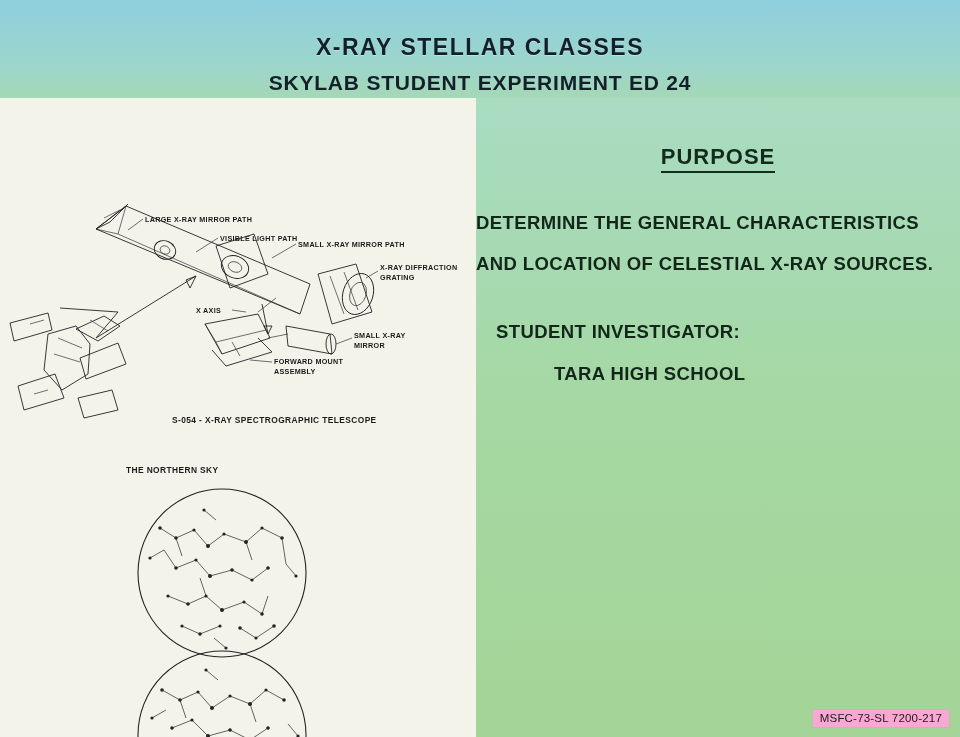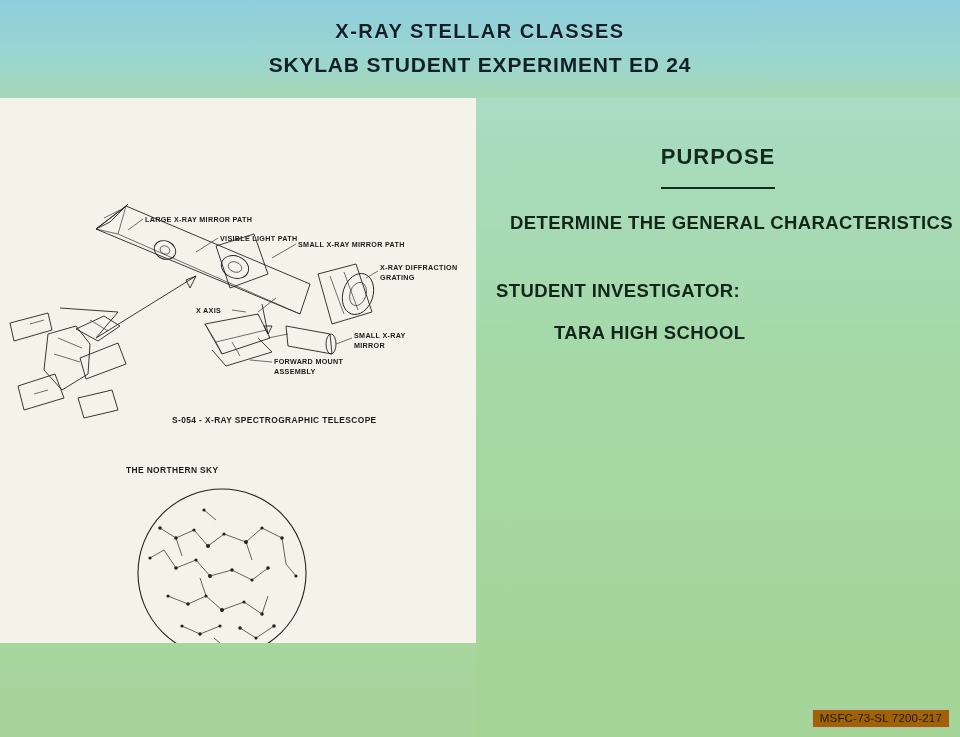--- a/index.html
+++ b/index.html
@@ -10,35 +10,35 @@
     position:relative;
     color:#111;
   }
   
   #header{
     position:absolute;left:0;top:0;width:960px;height:98px;
     background:linear-gradient(180deg,#8ecfdd 0%,#9bd5cf 60%,#a5d8b6 100%);
     text-align:center;
   }
   #title{
-    margin:0;padding-top:20px;
-    font-size:20px;font-weight:bold;letter-spacing:1.5px;
+    margin:0;padding-top:34px;
+    font-size:23px;font-weight:bold;letter-spacing:1.5px;
     font-variant:small-caps;
     color:#13202a;
     text-shadow:0 1px 0 rgba(255,255,255,.35);
   }
   #subtitle{
     margin:0;padding-top:10px;
     font-size:21px;font-weight:bold;letter-spacing:.8px;
     font-variant:small-caps;
     color:#13202a;
   }
   
   #figure-panel{
-    position:absolute;left:0;top:98px;width:476px;height:545px;
+    position:absolute;left:0;top:98px;width:476px;height:639px;
     background:#f4f3ea;
     overflow:hidden;
   }
   #figure-panel svg{display:block;}
   .fig-label{
     font-family:"Liberation Sans",sans-serif;
     font-size:7.2px;font-weight:bold;letter-spacing:.3px;
     fill:#1a1a1a;
   }
   .fig-label-lg{
@@ -56,38 +56,38 @@
     background:linear-gradient(180deg,#a9dcc2 0%,#a5d8a4 45%,#a4d496 100%);
   }
   #purpose-heading{
     margin:0;padding-top:46px;
     text-align:center;
     font-size:22px;font-weight:bold;letter-spacing:1px;
     font-variant:small-caps;
     color:#132b1c;
   }
   #purpose-heading span{
-    border-bottom:2px solid #132b1c;padding-bottom:18px;
+    border-bottom:2px solid #132b1c;padding-bottom:2px;
   }
   .body-line{
     font-size:18.5px;font-weight:bold;letter-spacing:.4px;
     font-variant:small-caps;
     color:#12261a;
     margin:0;
   }
-  #purpose-body{margin-top:42px;padding-left:34px;}
+  #purpose-body{margin-top:42px;}
   #purpose-body .body-line{margin-bottom:19px;}
   #investigator{margin-top:46px;padding-left:20px;}
   #investigator-label{margin-bottom:20px;}
   #investigator-lines{padding-left:58px;}
   #investigator-lines .body-line{margin-bottom:5px;}
   
   #doc-code{
     position:absolute;right:10px;bottom:9px;
-    background:#a16207;
+    background:#f9a8d4;
     border:1px solid #b9bdb2;
     padding:2px 7px 3px 7px;
     font-size:11.5px;letter-spacing:.2px;
     color:#1b1b1b;
     font-family:"Liberation Sans",sans-serif;
   }
 </style>
 </head>
 <body>
 
@@ -288,20 +288,21 @@
   </svg>
 </div>
 
 <div id="text-panel">
   <div id="purpose-heading">
     <span>PURPOSE</span>
   </div>
 
   <div id="purpose-body">
     <p class="body-line">DETERMINE THE GENERAL CHARACTERISTICS</p>
+    <p class="body-line">AND LOCATION OF CELESTIAL X-RAY SOURCES.</p>
   </div>
 
   <div id="investigator">
     <p class="body-line" id="investigator-label">STUDENT INVESTIGATOR:</p>
     <div id="investigator-lines">
       <p class="body-line">TARA HIGH SCHOOL</p>
     </div>
   </div>
 </div>
 

